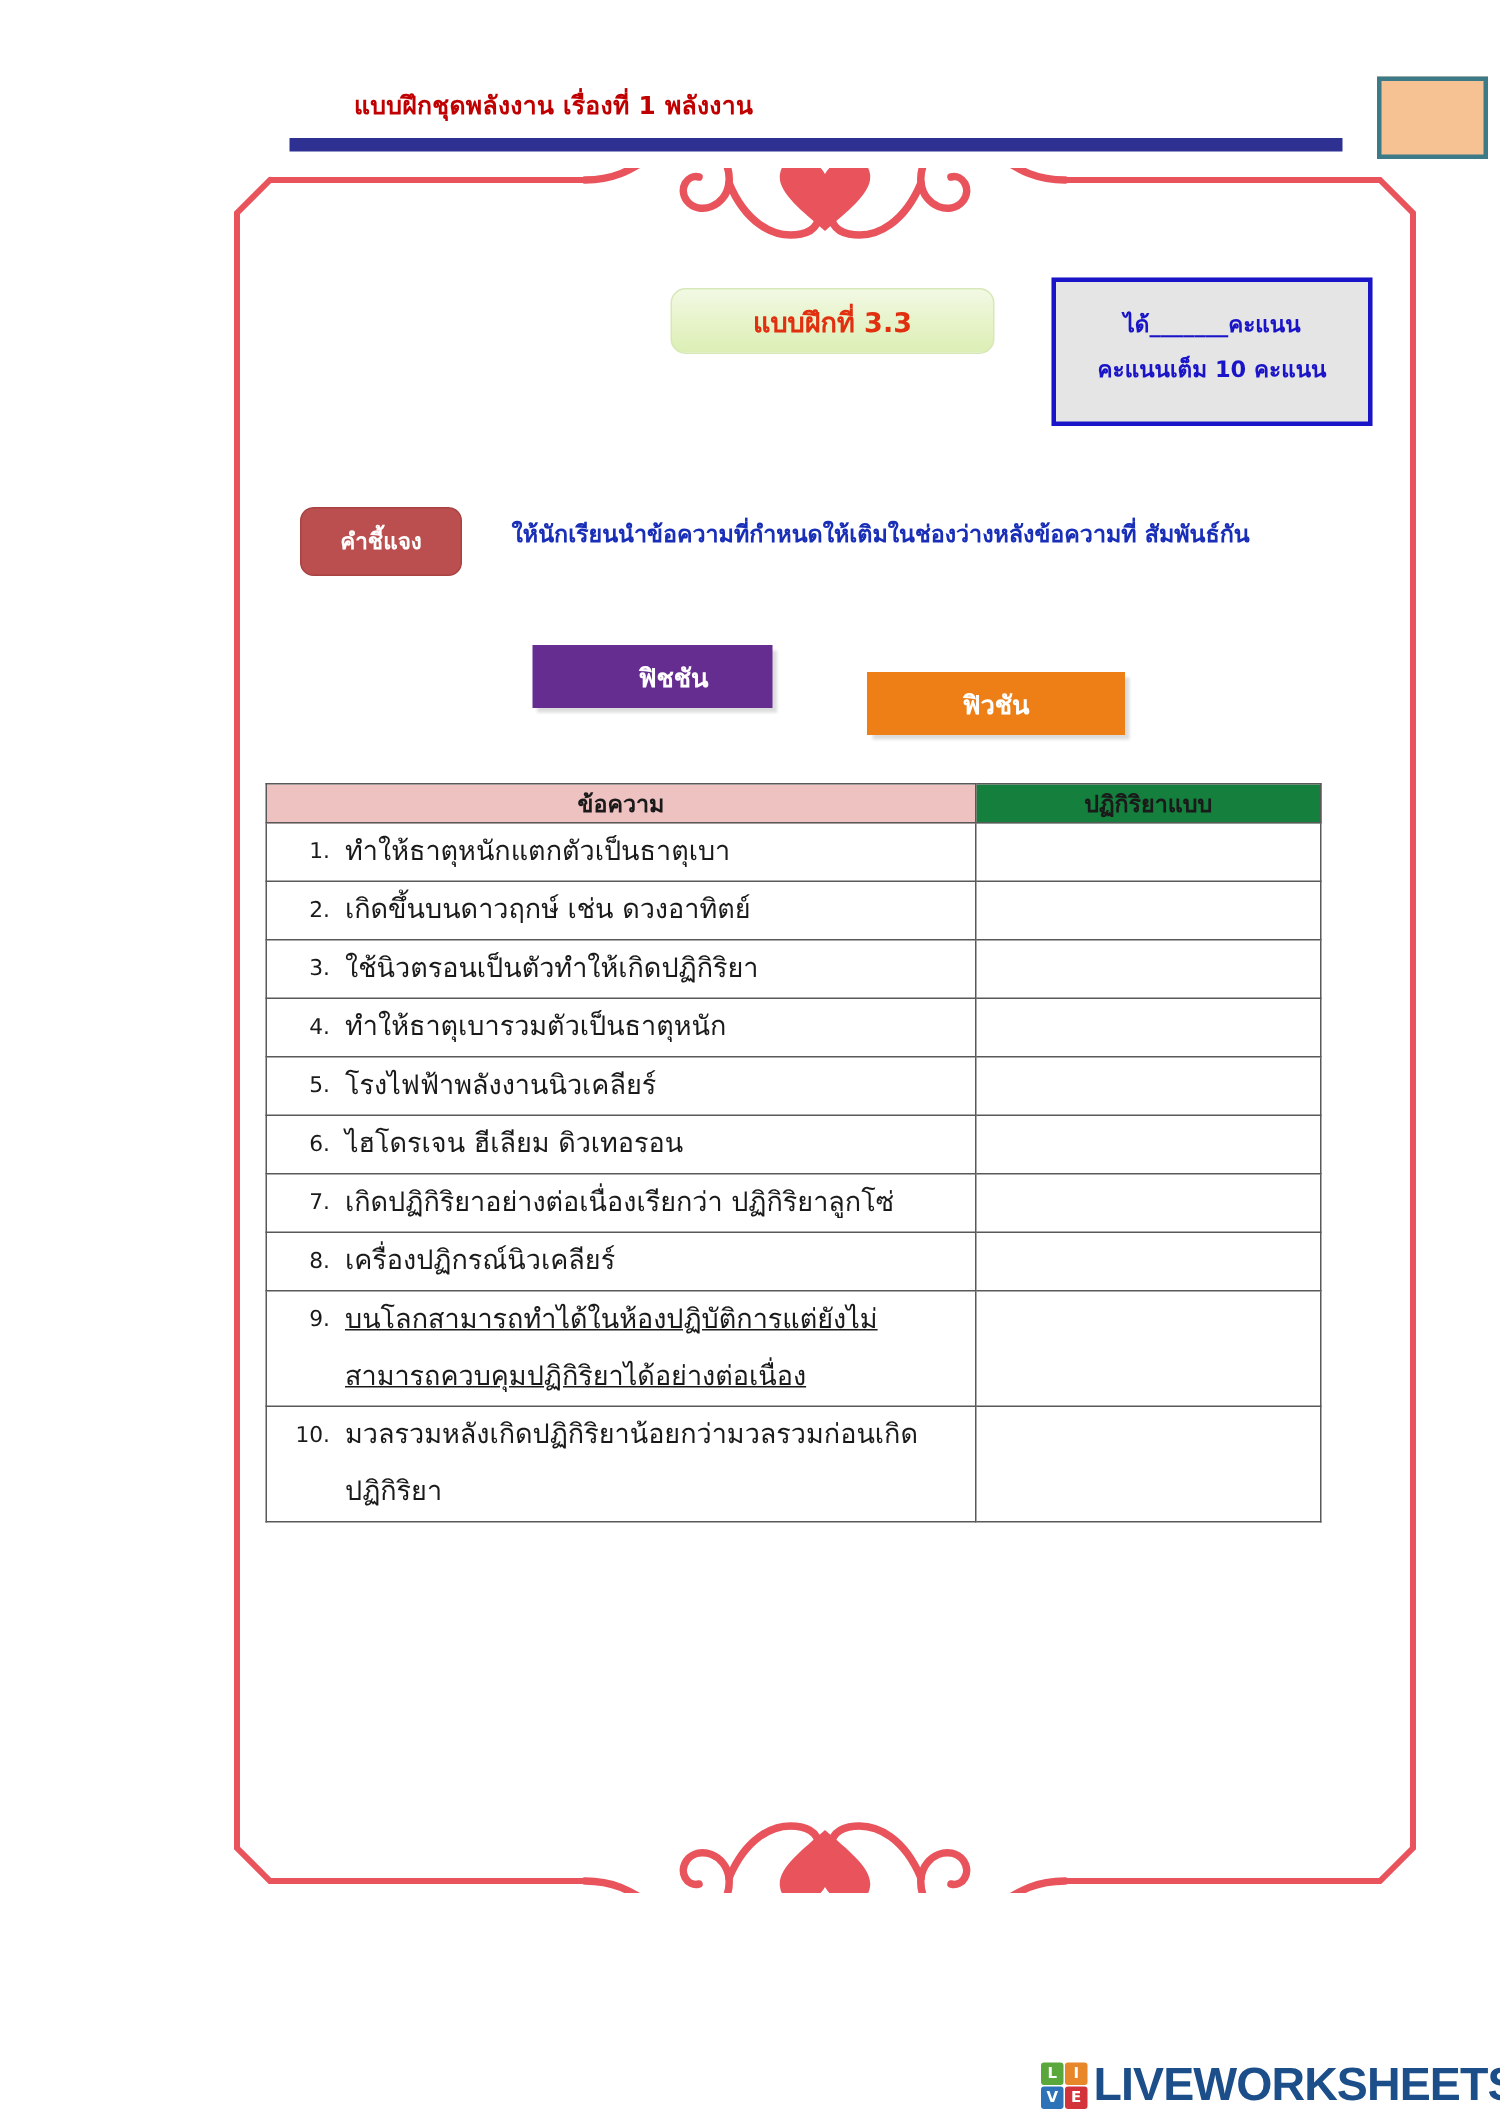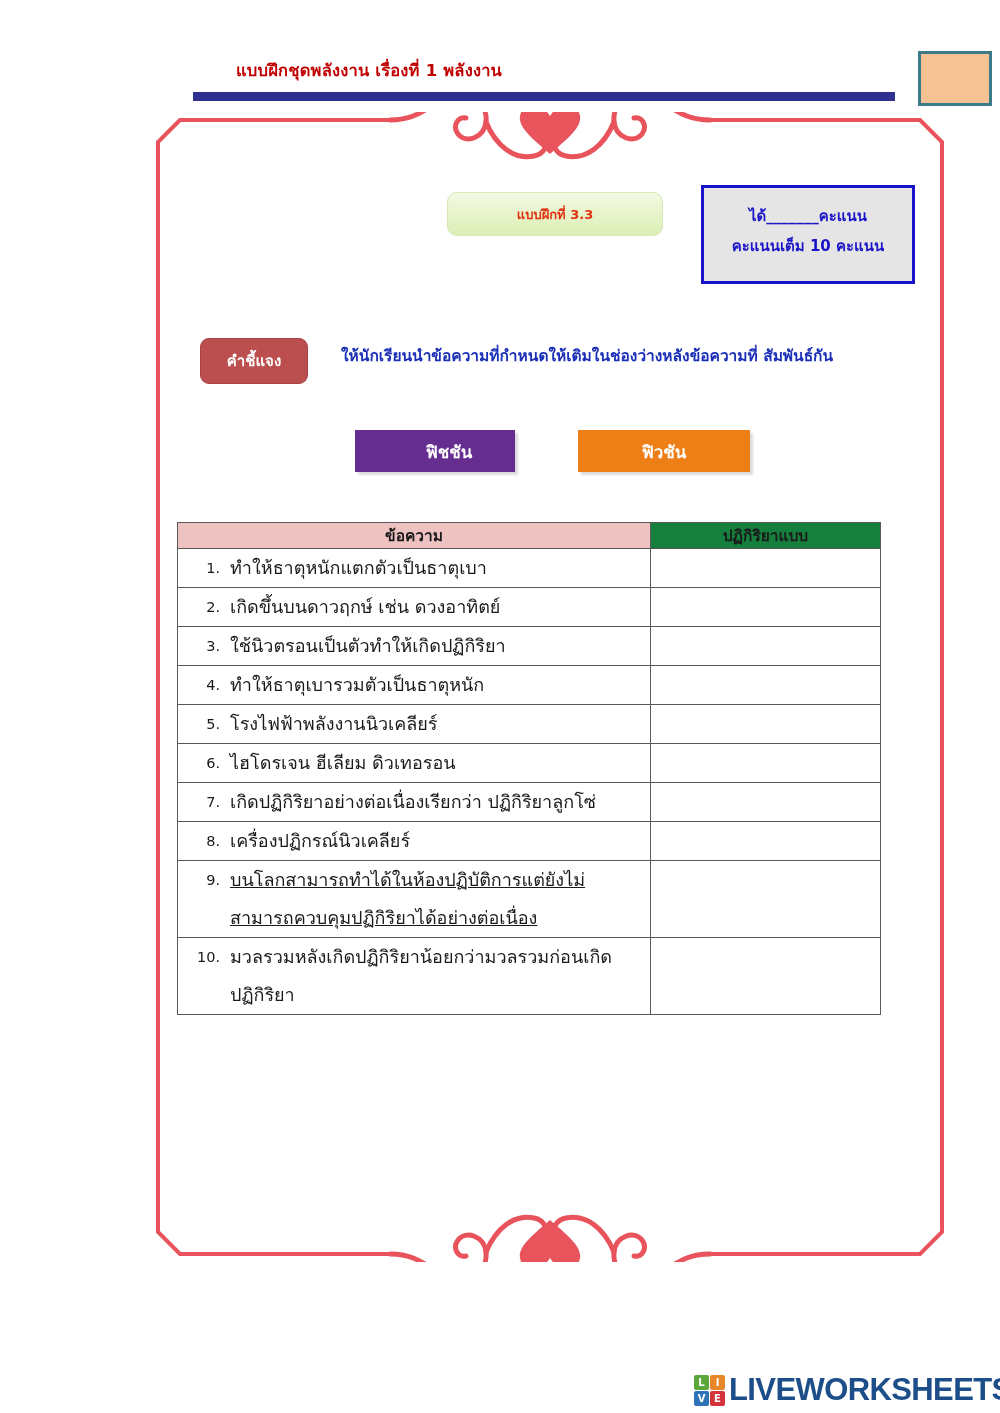--- a/index.html
+++ b/index.html
@@ -76,21 +76,21 @@
     left: 447px;
     top: 192px;
     width: 216px;
     height: 44px;
     border-radius: 10px;
     background: linear-gradient(to bottom, #f2f9e4 0%, #e6f3c8 55%, #dcefb5 100%);
     border: 1px solid #d7e8b6;
     display: flex;
     align-items: center;
     justify-content: center;
-    font-size: 13px;
+    font-size: 18px;
     font-weight: bold;
     color: #e03010;
   }
 
   #score-box {
     position: absolute;
     left: 701px;
     top: 185px;
     width: 214px;
     height: 99px;
@@ -298,21 +298,21 @@
 
   <div id="instruction-text" style="color: rgb(26, 47, 184);">
     <span>ให้นักเรียนนำข้อความที่กำหนดให้เติมในช่องว่างหลังข้อความที่</span>
     <span>สัมพันธ์กัน</span>
   </div>
 
   <div id="choice-chips">
     <div class="choice-chip" id="choice-chip-0" style="background: rgb(102, 45, 145);">
       <span>ฟิชชัน</span>
     </div>
-    <div class="choice-chip" id="choice-chip-1" style="background: rgb(238, 127, 22);">
+    <div class="choice-chip" id="choice-chip-1" style="background: rgb(238, 127, 22); margin-top: 18px;">
       <span>ฟิวชัน</span>
     </div>
   </div>
 
   <table id="answer-table">
     <colgroup>
       <col class="col-statement">
       <col class="col-answer">
     </colgroup>
     <thead>

